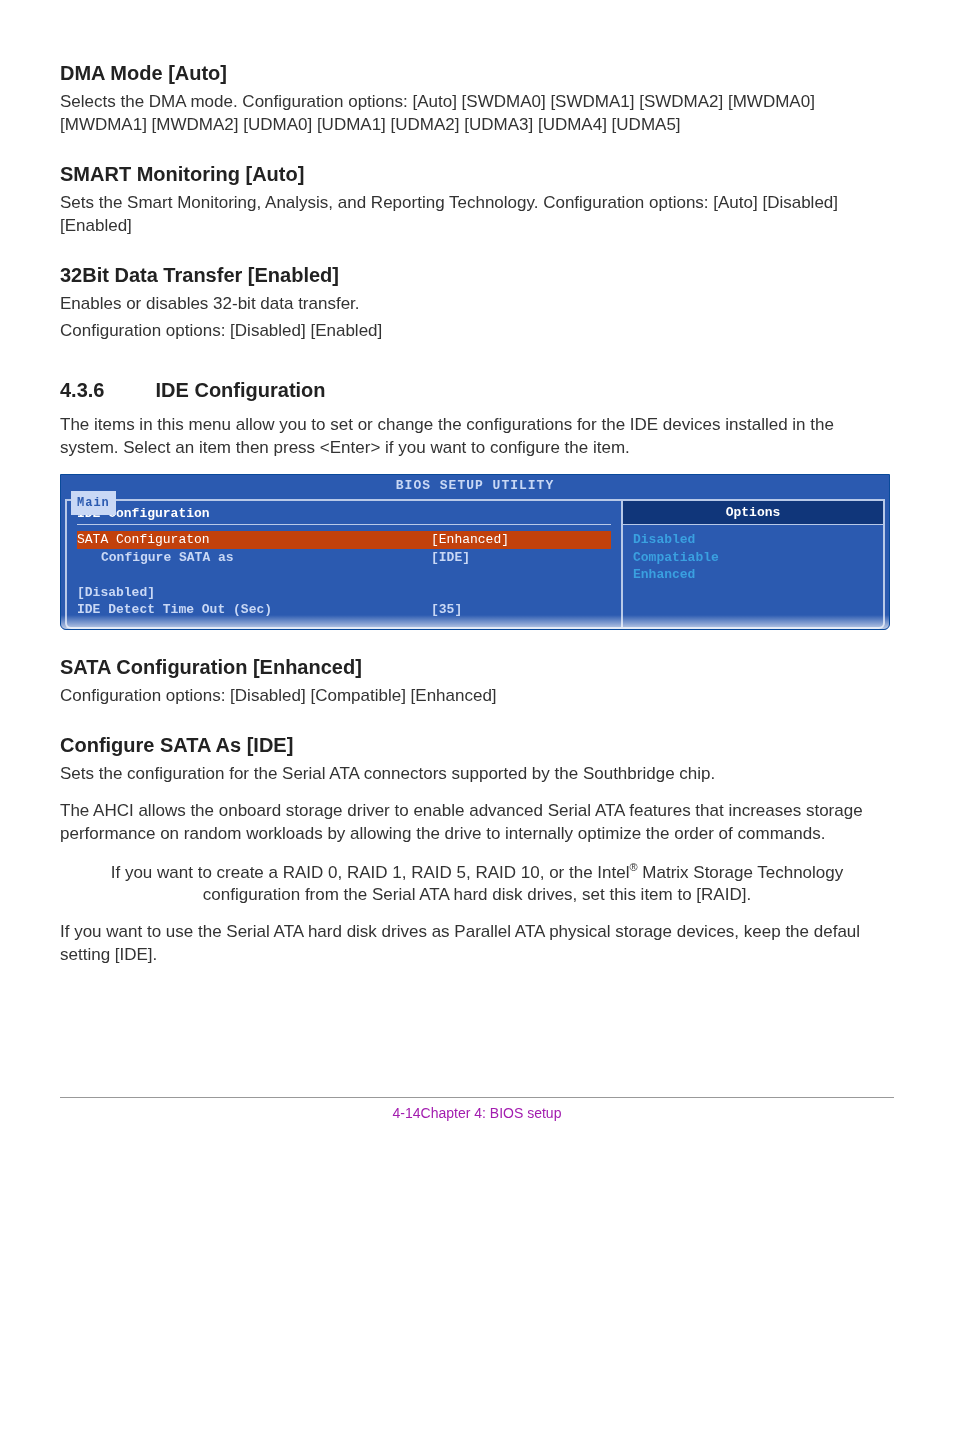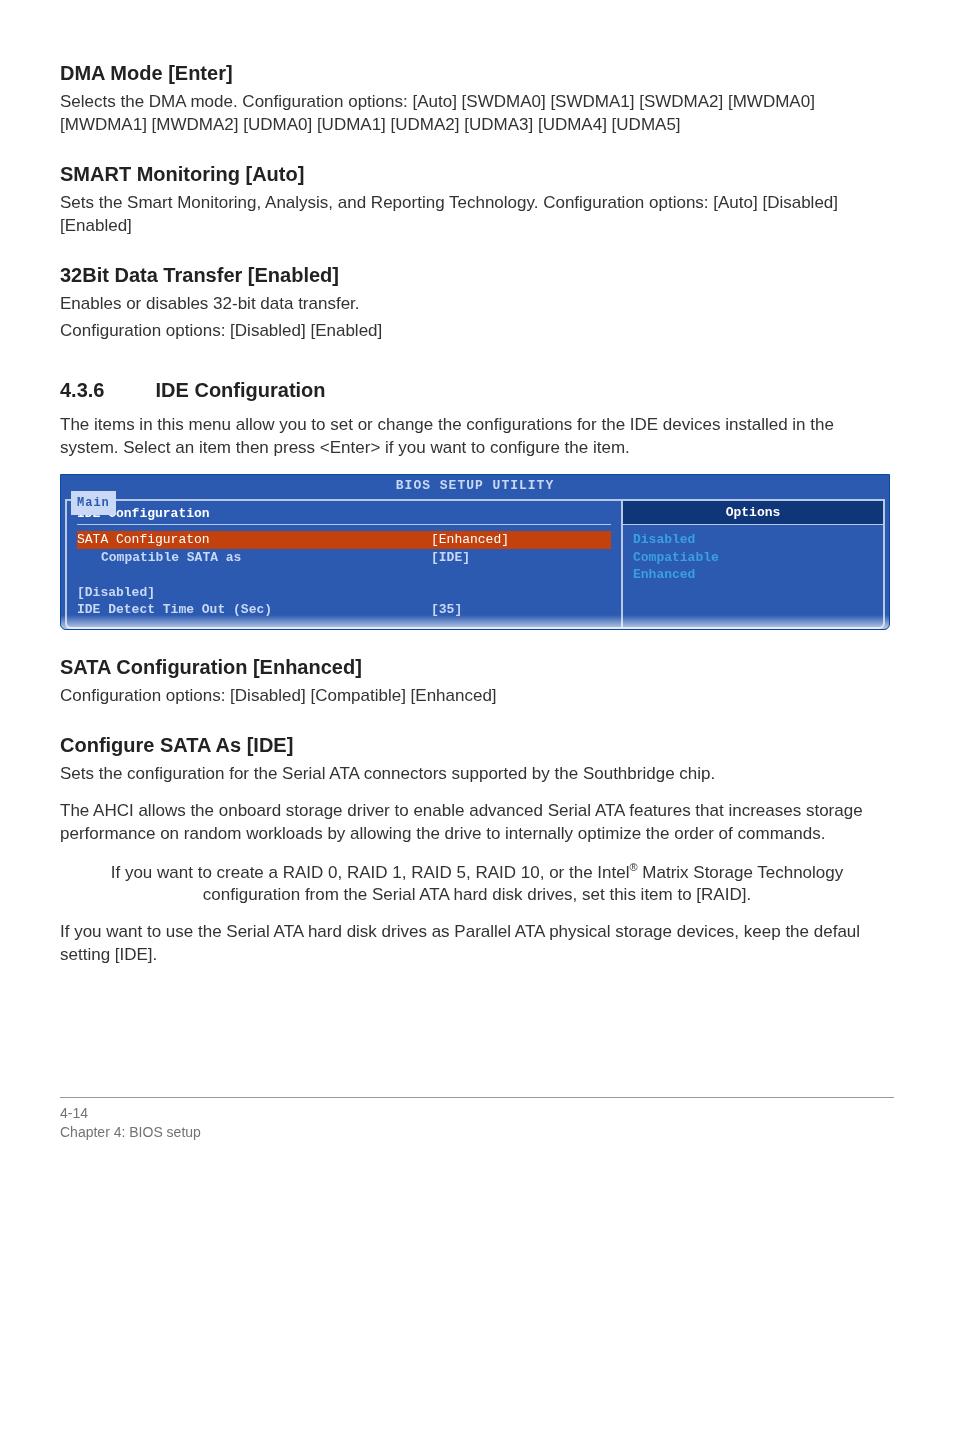--- a/index.html
+++ b/index.html
@@ -143,28 +143,27 @@
     pointer-events: none;
   }
   sup { font-size: 11px; }
   .footer {
     display: flex;
     justify-content: center;
     margin-top: 130px;
     padding-top: 6px;
     border-top: 1px solid #999;
     font-size: 14px;
-    color: #737373;
-    flex-direction: column;
+    color: #a21caf;
   }
 </style>
 </head>
 <body>
 
-<h3 class="sub first">DMA Mode [Enter]</h3>
+<h3 class="sub first">DMA Mode [Auto]</h3>
 <p class="body">Selects the DMA mode. Configuration options: [Auto] [SWDMA0] [SWDMA1] [SWDMA2] [MWDMA0] [MWDMA1] [MWDMA2] [UDMA0] [UDMA1] [UDMA2] [UDMA3] [UDMA4] [UDMA5]</p>
 
 <h3 class="sub">SMART Monitoring [Auto]</h3>
 <p class="body">Sets the Smart Monitoring, Analysis, and Reporting Technology. Configuration options: [Auto] [Disabled] [Enabled]</p>
 
 <h3 class="sub">32Bit Data Transfer [Enabled]</h3>
 <p class="body">Enables or disables 32-bit data transfer.</p>
 <p class="body">Configuration options: [Disabled] [Enabled]</p>
 
 <h2 class="section">
@@ -180,21 +179,21 @@
   </div>
   <div class="bios-inner">
     <div class="bios-left">
       <div class="bios-header-row">IDE Configuration</div>
       <div id="bios-rows">
           <div class="bios-row hl">
             <span class="k">SATA Configuraton</span>
             <span class="v">[Enhanced]</span>
           </div>
           <div class="bios-row bold">
-            <span class="k indent">Compatible SATA as</span>
+            <span class="k indent">Configure SATA as</span>
             <span class="v">[IDE]</span>
           </div>
           <div class="bios-row">
             <span class="k"> </span>
             <span class="v"> </span>
           </div>
           <div class="bios-row bold">
             <span class="v">[Disabled]</span>
           </div>
           <div class="bios-row bold">

